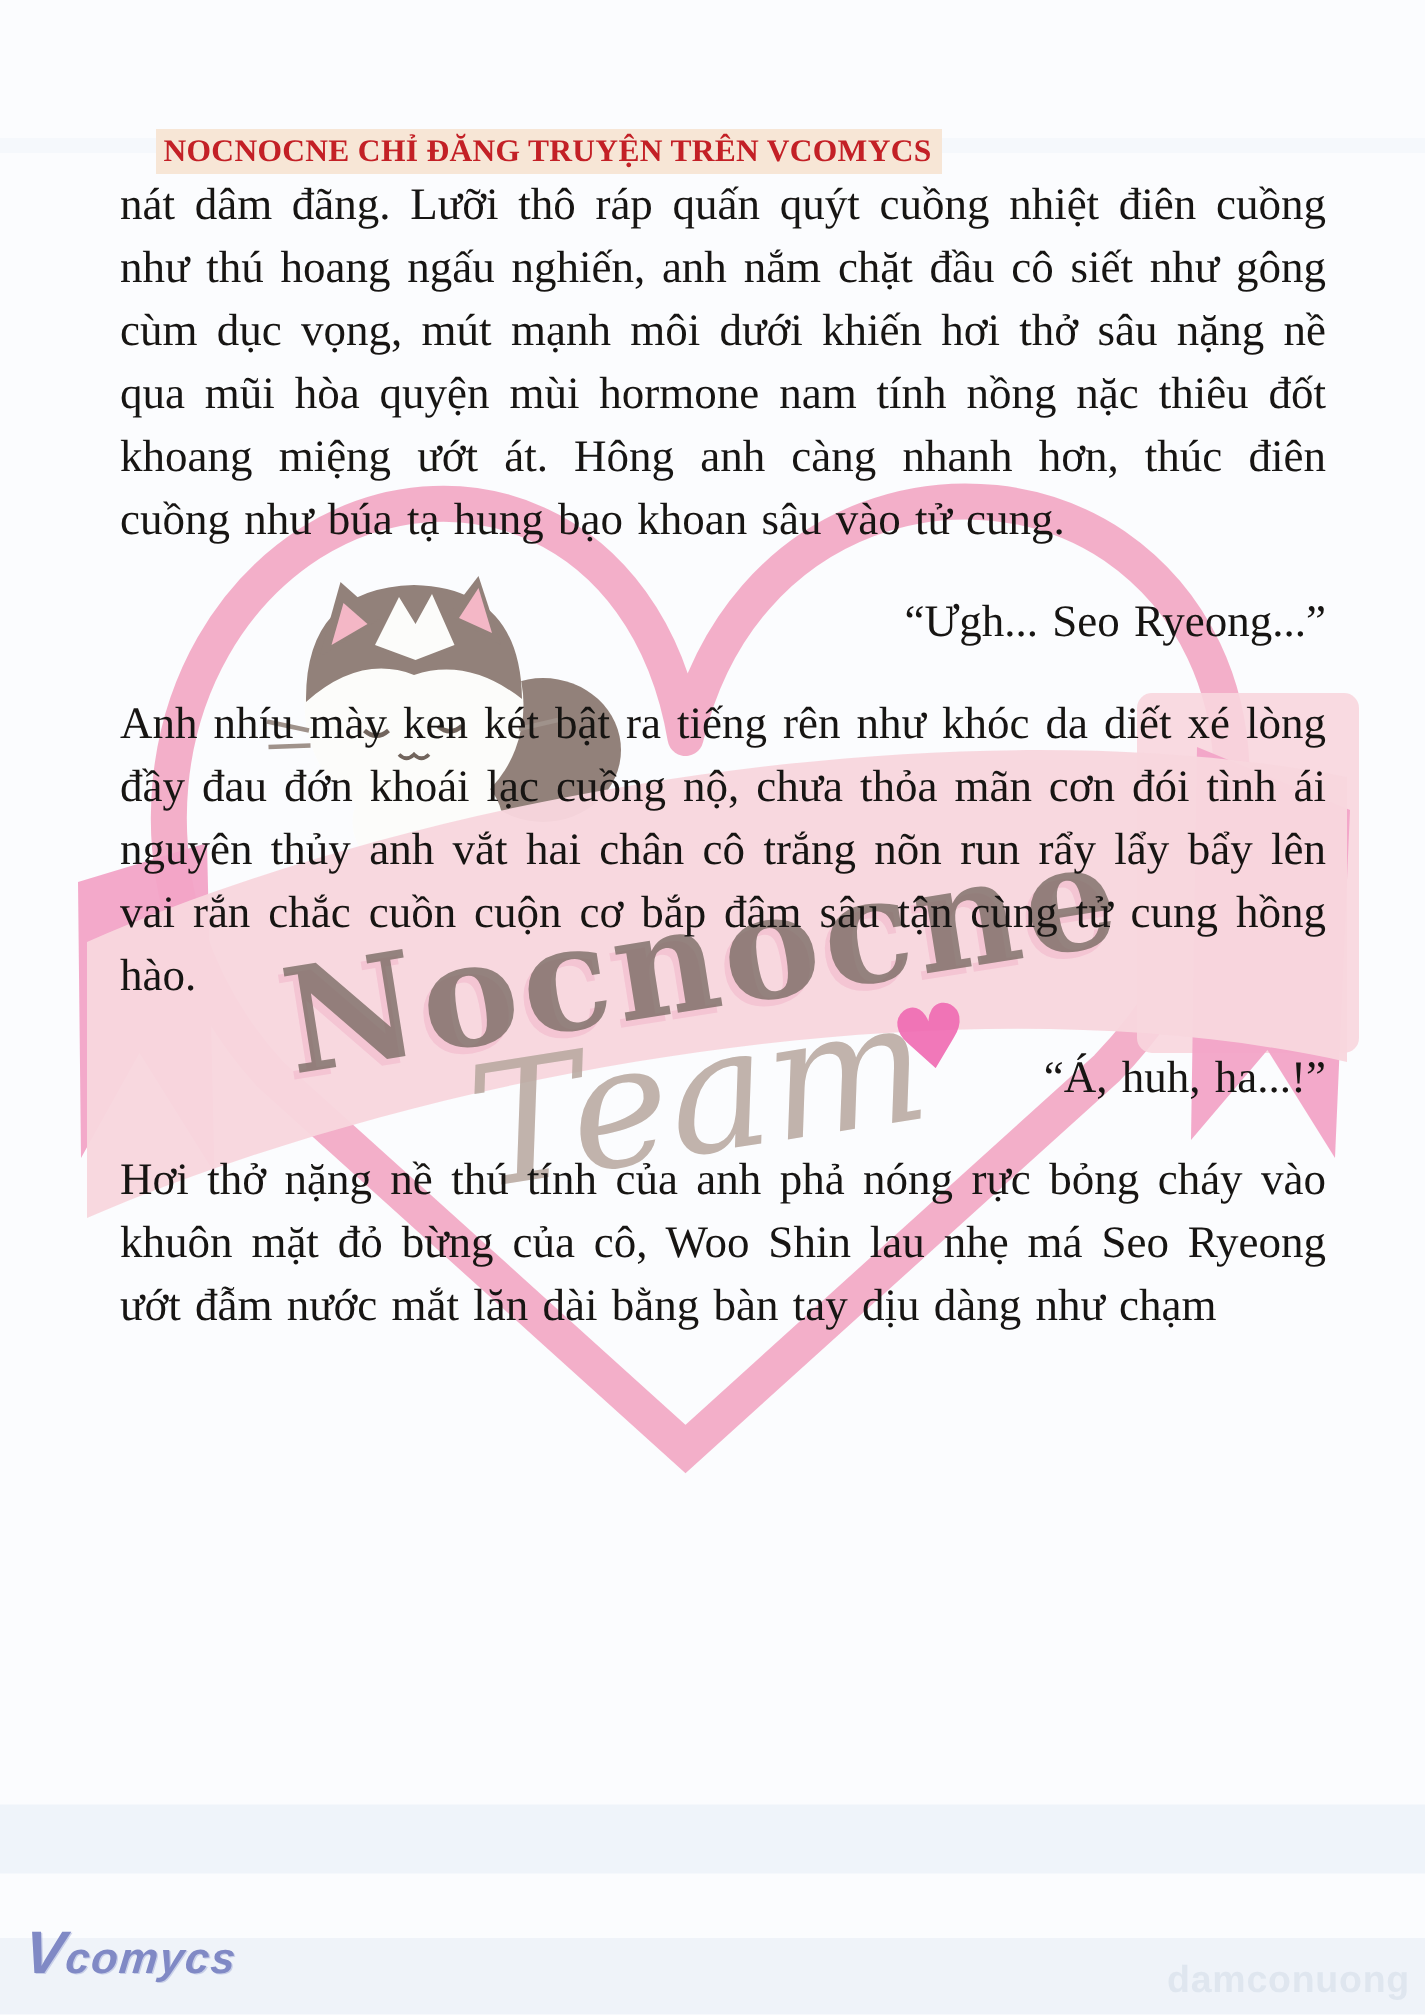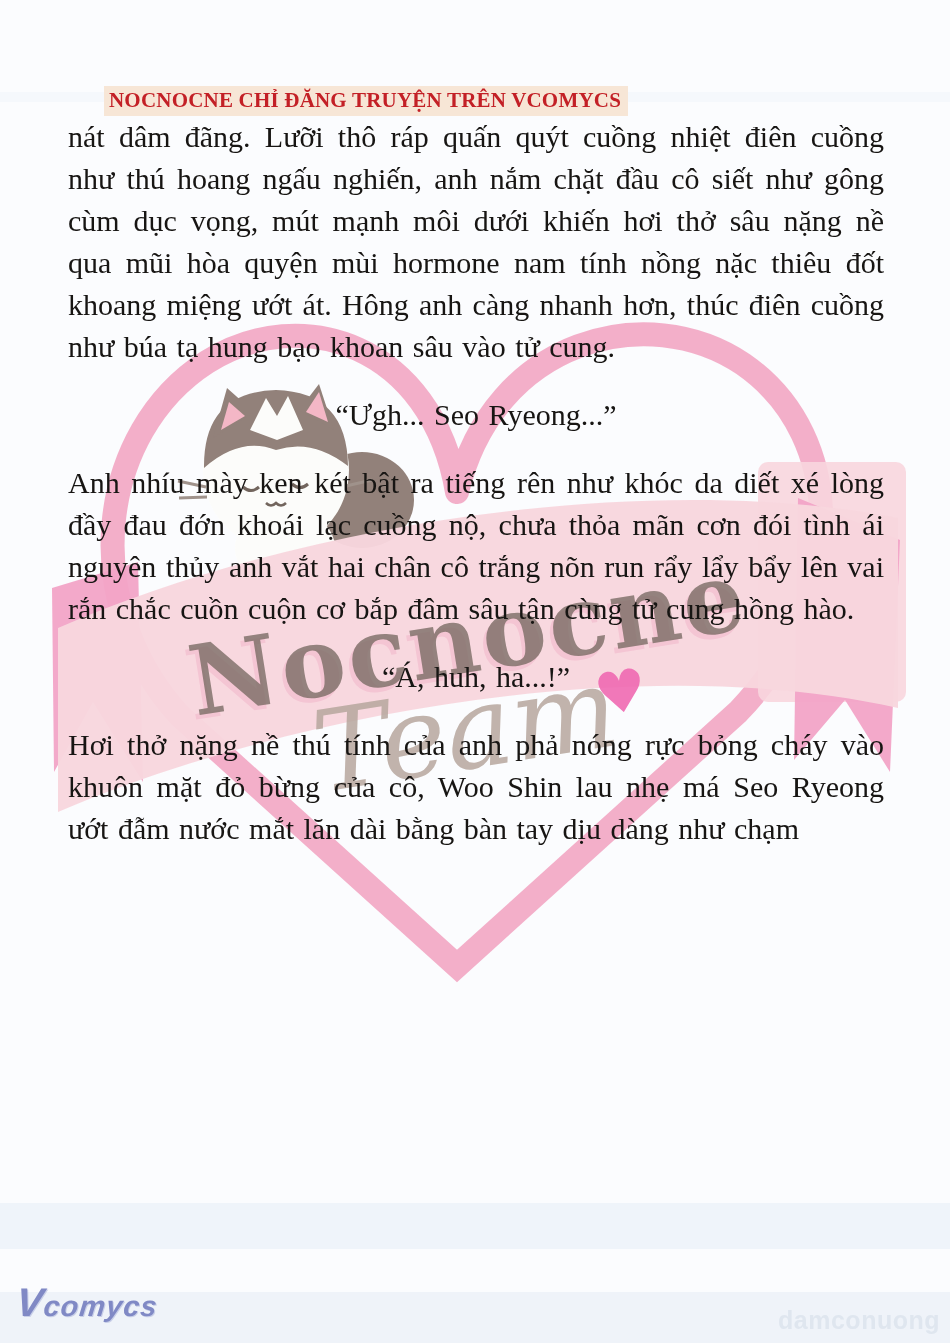--- a/index.html
+++ b/index.html
@@ -28,22 +28,22 @@
     position:absolute;top:50px;left:104px;z-index:3;
     font-weight:bold;font-size:21px;letter-spacing:.2px;
     color:var(--header-red);background:var(--header-bg);
     padding:3px 7px 4px 5px;line-height:1.1;margin-top:36px;
   }
   .page-text{
     position:absolute;top:116px;left:68px;width:816px;z-index:2;
     font-size:30px;line-height:42px;color:var(--text-color);
     word-spacing:2px;
   }
-  .page-text p{margin:0 0 26px 0;text-align:justify}
-  .page-text p.quote{text-align:center}
+  .page-text p{margin:0 0 26px 12px;text-align:justify}
+  .page-text p.quote{text-align:right}
 
   .footer-logo{
     position:absolute;left:16px;top:1290px;z-index:3;
     font-family:"Liberation Sans","DejaVu Sans",sans-serif;
     font-style:italic;font-weight:bold;color:var(--logo-blue);
     font-size:29px;letter-spacing:1px;transform:skewX(-6deg);
     text-shadow:1px 1px 0 rgba(130,140,200,.35);
   }
   .footer-logo .big-v{font-size:40px;line-height:0}
   .footer-credit{

